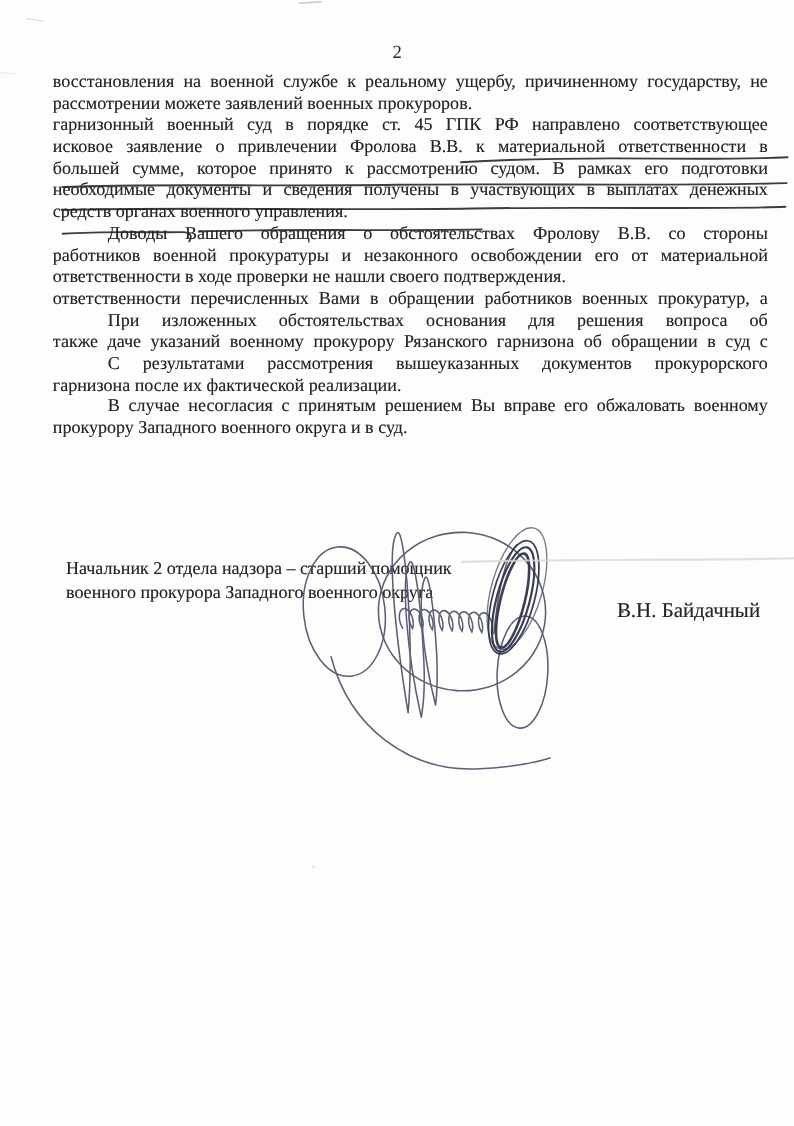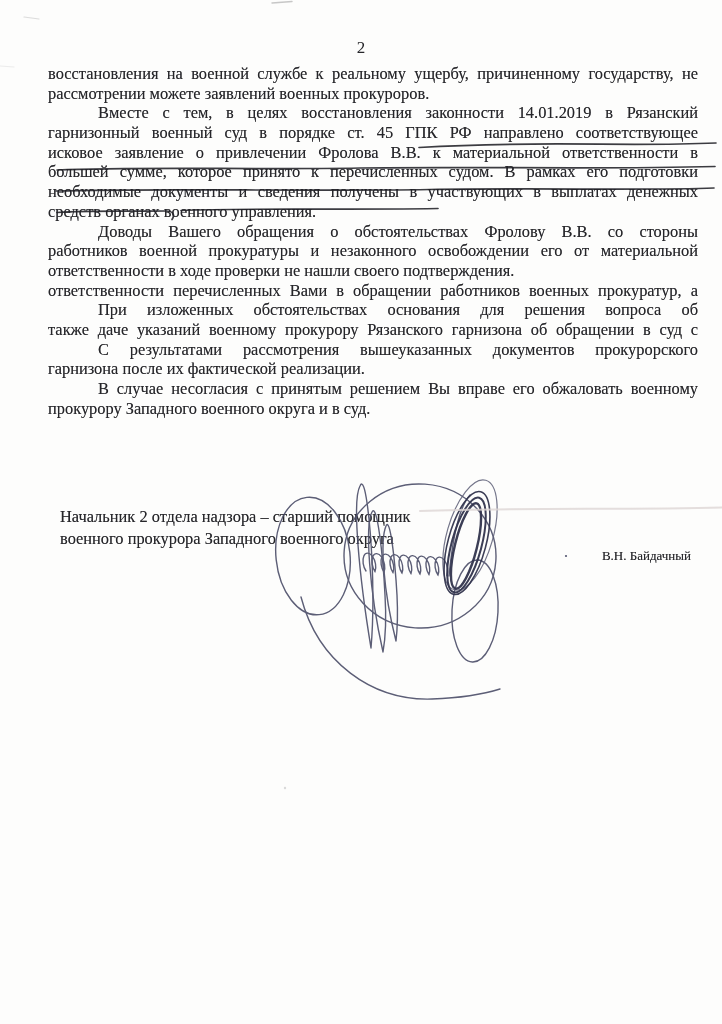--- a/index.html
+++ b/index.html
@@ -27,42 +27,41 @@
   }
   .j{text-align-last:justify;}
   .in{text-indent:50px;}
   .sigblock{
     position:absolute;left:60px;top:506px;width:470px;
     font-size:16.4px;line-height:21.6px;
     text-shadow:0 0 .4px rgba(20,20,25,.45);
   }
   .signer{
     position:absolute;top:546px;right:31px;
-    font-size:13px;line-height:19px;
+    font-size:19px;line-height:19px;
     text-shadow:0 0 .4px rgba(20,20,25,.45);
   }
   svg.overlay{
     position:absolute;left:0;top:0;width:722px;height:1024px;
     pointer-events:none;
   }
 </style>
 </head>
 <body>
 
 <div class="page">
 
   <div class="pageno">2</div>
 
   <div class="textblock">
     <div class="ln j">восстановления на военной службе к реальному ущербу, причиненному государству, не</div>
     <div class="ln">рассмотрении можете заявлений военных прокуроров.</div>
-    <div class="ln j in">Вместе с тем, в целях восстановления законности 14.01.2019 в Рязанский</div>
     <div class="ln j">гарнизонный военный суд в порядке ст. 45 ГПК РФ направлено соответствующее</div>
     <div class="ln j">исковое заявление о привлечении Фролова В.В. к материальной ответственности в</div>
-    <div class="ln j">большей сумме, которое принято к перечисленных судом. В рамках его подготовки</div>
+    <div class="ln j">большей сумме, которое принято к рассмотрению судом. В рамках его подготовки</div>
     <div class="ln j">необходимые документы и сведения получены в участвующих в выплатах денежных</div>
     <div class="ln">средств органах военного управления.</div>
     <div class="ln j in">Доводы Вашего обращения о обстоятельствах Фролову В.В. со стороны</div>
     <div class="ln j">работников военной прокуратуры и незаконного освобождении его от материальной</div>
     <div class="ln">ответственности в ходе проверки не нашли своего подтверждения.</div>
     <div class="ln j">ответственности перечисленных Вами в обращении работников военных прокуратур, а</div>
     <div class="ln j in">При изложенных обстоятельствах основания для решения вопроса об</div>
     <div class="ln j">также даче указаний военному прокурору Рязанского гарнизона об обращении в суд с</div>
     <div class="ln j in">С результатами рассмотрения вышеуказанных документов прокурорского</div>
     <div class="ln">гарнизона после их фактической реализации.</div>

